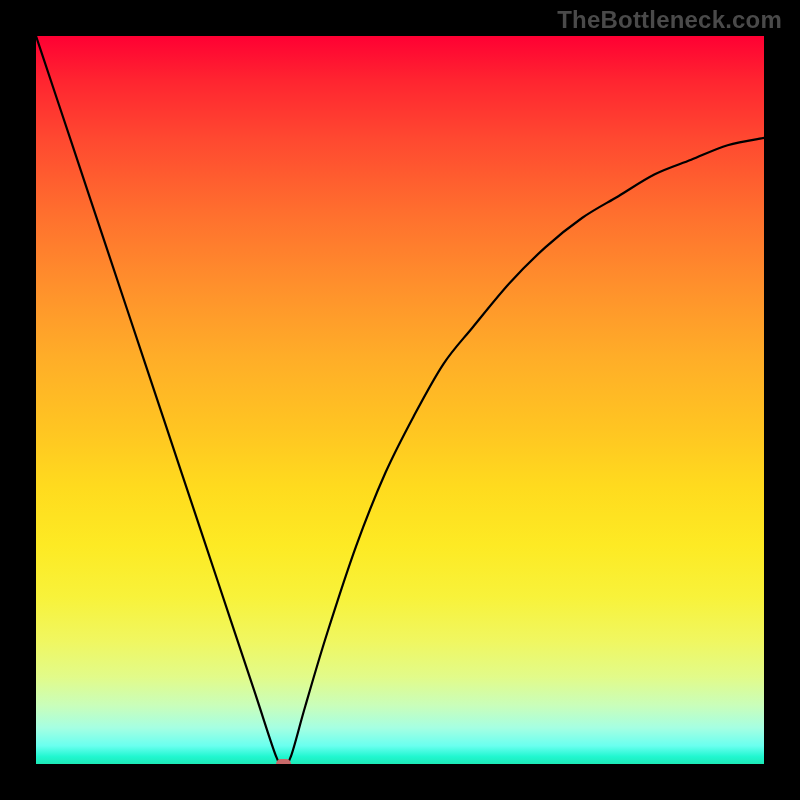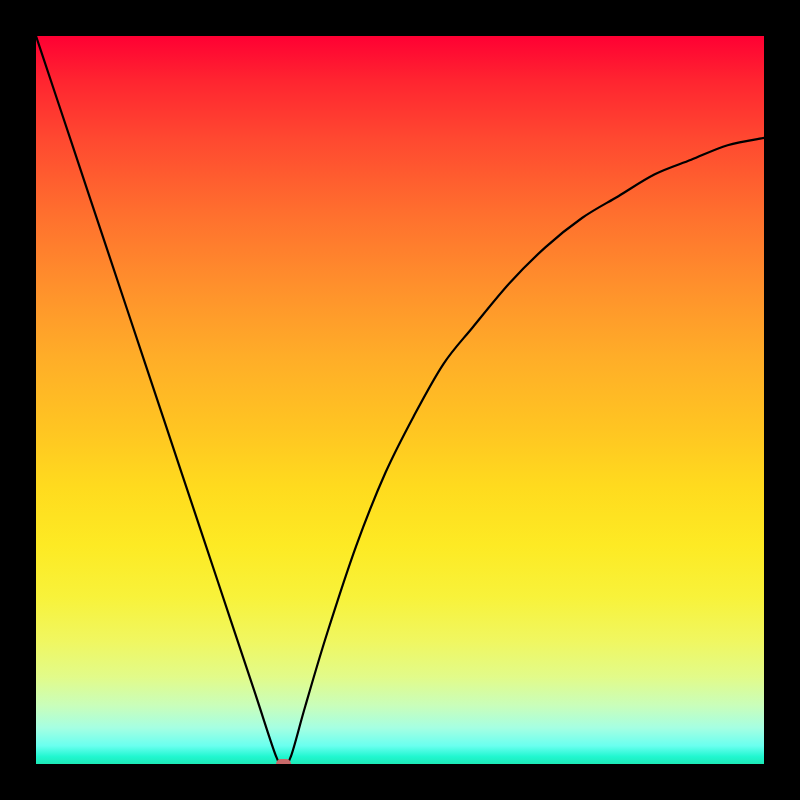--- a/index.html
+++ b/index.html
@@ -72,20 +72,21 @@
     height: 10px;
     background: #c96a6a;
     border-radius: 5px;
     z-index: 3;
   }
 </style>
 </head>
 <body>
 
 <div class="frame">
+  <div class="watermark">TheBottleneck.com</div>
   <div class="plot">
     <div class="gradient-bg"></div>
     <svg class="curve" viewBox="0 0 728 728" preserveAspectRatio="none">
       <path id="curve-path" fill="none" stroke="#000" stroke-width="2.2" stroke-linecap="round" d="M 0.0 0.0 C 6.1 18.2, 24.3 72.8, 36.4 109.2 C 48.5 145.6, 60.7 182.0, 72.8 218.4 C 84.9 254.8, 97.1 291.2, 109.2 327.6 C 121.3 364.0, 133.5 400.4, 145.6 436.8 C 157.7 473.2, 169.9 509.6, 182.0 546.0 C 194.1 582.4, 208.7 626.1, 218.4 655.2 C 228.1 684.3, 235.4 708.6, 240.2 720.7 C 245.1 732.9, 245.1 728.0, 247.5 728.0 C 249.9 728.0, 251.2 730.4, 254.8 720.7 C 258.4 711.0, 263.3 690.4, 269.4 669.8 C 275.4 649.1, 282.7 623.7, 291.2 597.0 C 299.7 570.3, 310.6 536.3, 320.3 509.6 C 330.0 482.9, 339.7 458.6, 349.4 436.8 C 359.1 415.0, 368.9 396.8, 378.6 378.6 C 388.3 360.4, 398.0 342.2, 407.7 327.6 C 417.4 313.0, 425.9 304.5, 436.8 291.2 C 447.7 277.9, 461.1 260.9, 473.2 247.5 C 485.3 234.2, 497.5 222.0, 509.6 211.1 C 521.7 200.2, 533.9 190.5, 546.0 182.0 C 558.1 173.5, 570.3 167.4, 582.4 160.2 C 594.5 152.9, 606.7 144.4, 618.8 138.3 C 630.9 132.3, 643.1 128.6, 655.2 123.8 C 667.3 118.9, 679.5 112.8, 691.6 109.2 C 703.7 105.6, 721.9 103.1, 728.0 101.9"></path>
     </svg>
     <div id="marker" class="marker" style="left: 240.02px; top: 723px; background: rgb(201, 106, 106);"></div>
   </div>
 </div>
 
 </body></html>

